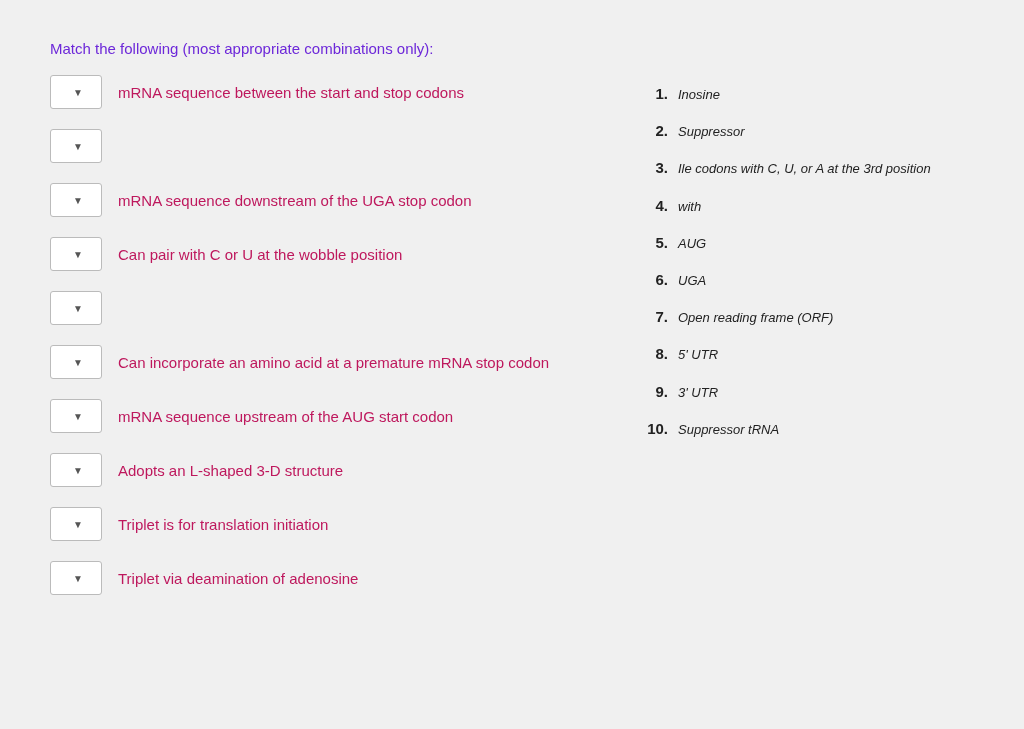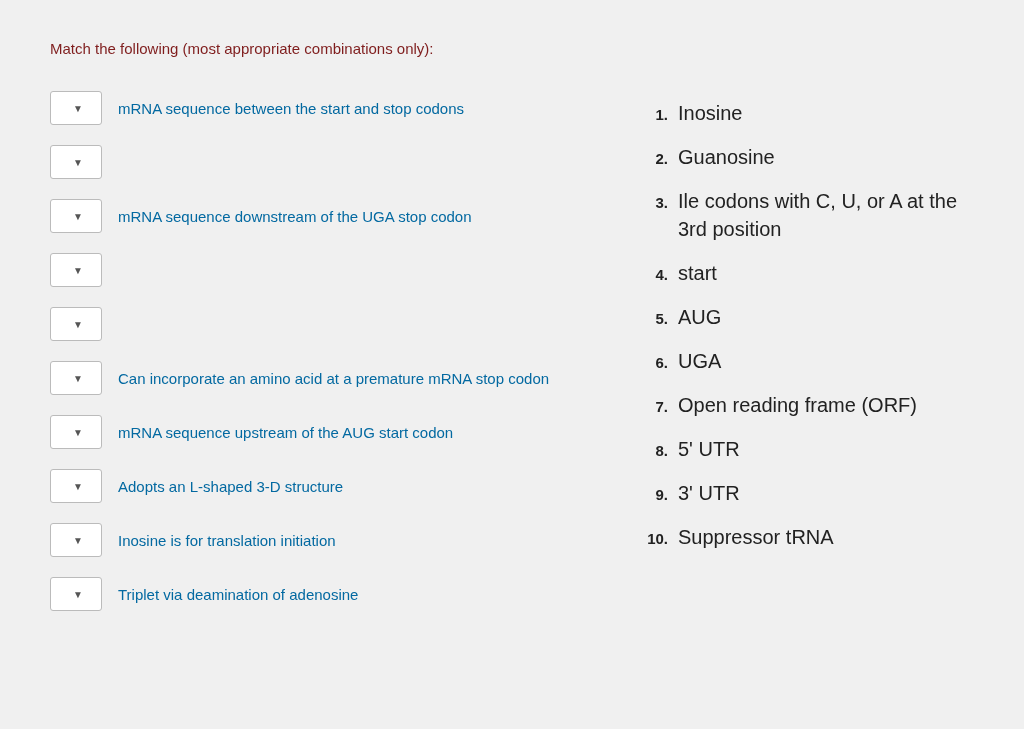--- a/index.html
+++ b/index.html
@@ -18,22 +18,22 @@
       min-height: 729px;
     }
 
     .page-container {
       background-color: #f0f0f0;
       padding: 20px 30px;
     }
 
     .instruction {
       font-size: 15px;
-      margin-bottom: 24px;
-      color: #7f1d1d;
+      margin-bottom: 8px;
+      color: #6d28d9;
     }
 
     .main-layout {
       display: flex;
       gap: 0;
       align-items: flex-start;
     }
 
     .left-column {
       flex: 0 0 580px;
@@ -76,21 +76,21 @@
     }
 
     .dropdown-arrow {
       font-size: 10px;
       color: #555;
       margin-left: 4px;
     }
 
     .match-text {
       font-size: 15px;
-      color: #0369a1;
+      color: #be185d;
       line-height: 1.4;
     }
 
     .answer-list {
       list-style: none;
       padding: 0;
       margin: 0;
     }
 
     .answer-item {
@@ -103,21 +103,22 @@
     }
 
     .answer-number {
       font-weight: bold;
       min-width: 28px;
       text-align: right;
       margin-right: 10px;
     }
 
     .answer-text {
-      font-size: 20px;
+      font-size: 13px;
+      font-style: italic;
     }
   </style>
 </head>
 <body>
 
 <div class="page-container">
   <div class="instruction">Match the following (most appropriate combinations only):</div>
 
   <div class="main-layout">
 
@@ -144,20 +145,21 @@
             </div>
           </div>
           <span class="match-text">mRNA sequence downstream of the UGA stop codon</span>
         </div>
         <div class="match-row">
           <div class="dropdown-wrapper">
             <div class="dropdown-box">
               <span class="dropdown-arrow">▼</span>
             </div>
           </div>
+          <span class="match-text">Can pair with C or U at the wobble position</span>
         </div>
         <div class="match-row">
           <div class="dropdown-wrapper">
             <div class="dropdown-box">
               <span class="dropdown-arrow">▼</span>
             </div>
           </div>
         </div>
         <div class="match-row">
           <div class="dropdown-wrapper">
@@ -182,49 +184,49 @@
             </div>
           </div>
           <span class="match-text">Adopts an L-shaped 3-D structure</span>
         </div>
         <div class="match-row">
           <div class="dropdown-wrapper">
             <div class="dropdown-box">
               <span class="dropdown-arrow">▼</span>
             </div>
           </div>
-          <span class="match-text">Inosine is for translation initiation</span>
+          <span class="match-text">Triplet is for translation initiation</span>
         </div>
         <div class="match-row">
           <div class="dropdown-wrapper">
             <div class="dropdown-box">
               <span class="dropdown-arrow">▼</span>
             </div>
           </div>
           <span class="match-text">Triplet via deamination of adenosine</span>
         </div>
       </div>
 
     <div class="right-column" id="right-col">
       <ul class="answer-list" id="answer-list">
       <li class="answer-item">
             <span class="answer-number">1.</span>
             <span class="answer-text">Inosine</span>
           </li>
           <li class="answer-item">
             <span class="answer-number">2.</span>
-            <span class="answer-text">Guanosine</span>
+            <span class="answer-text">Suppressor</span>
           </li>
           <li class="answer-item">
             <span class="answer-number">3.</span>
             <span class="answer-text">Ile codons with C, U, or A at the 3rd position</span>
           </li>
           <li class="answer-item">
             <span class="answer-number">4.</span>
-            <span class="answer-text">start</span>
+            <span class="answer-text">with</span>
           </li>
           <li class="answer-item">
             <span class="answer-number">5.</span>
             <span class="answer-text">AUG</span>
           </li>
           <li class="answer-item">
             <span class="answer-number">6.</span>
             <span class="answer-text">UGA</span>
           </li>
           <li class="answer-item">

